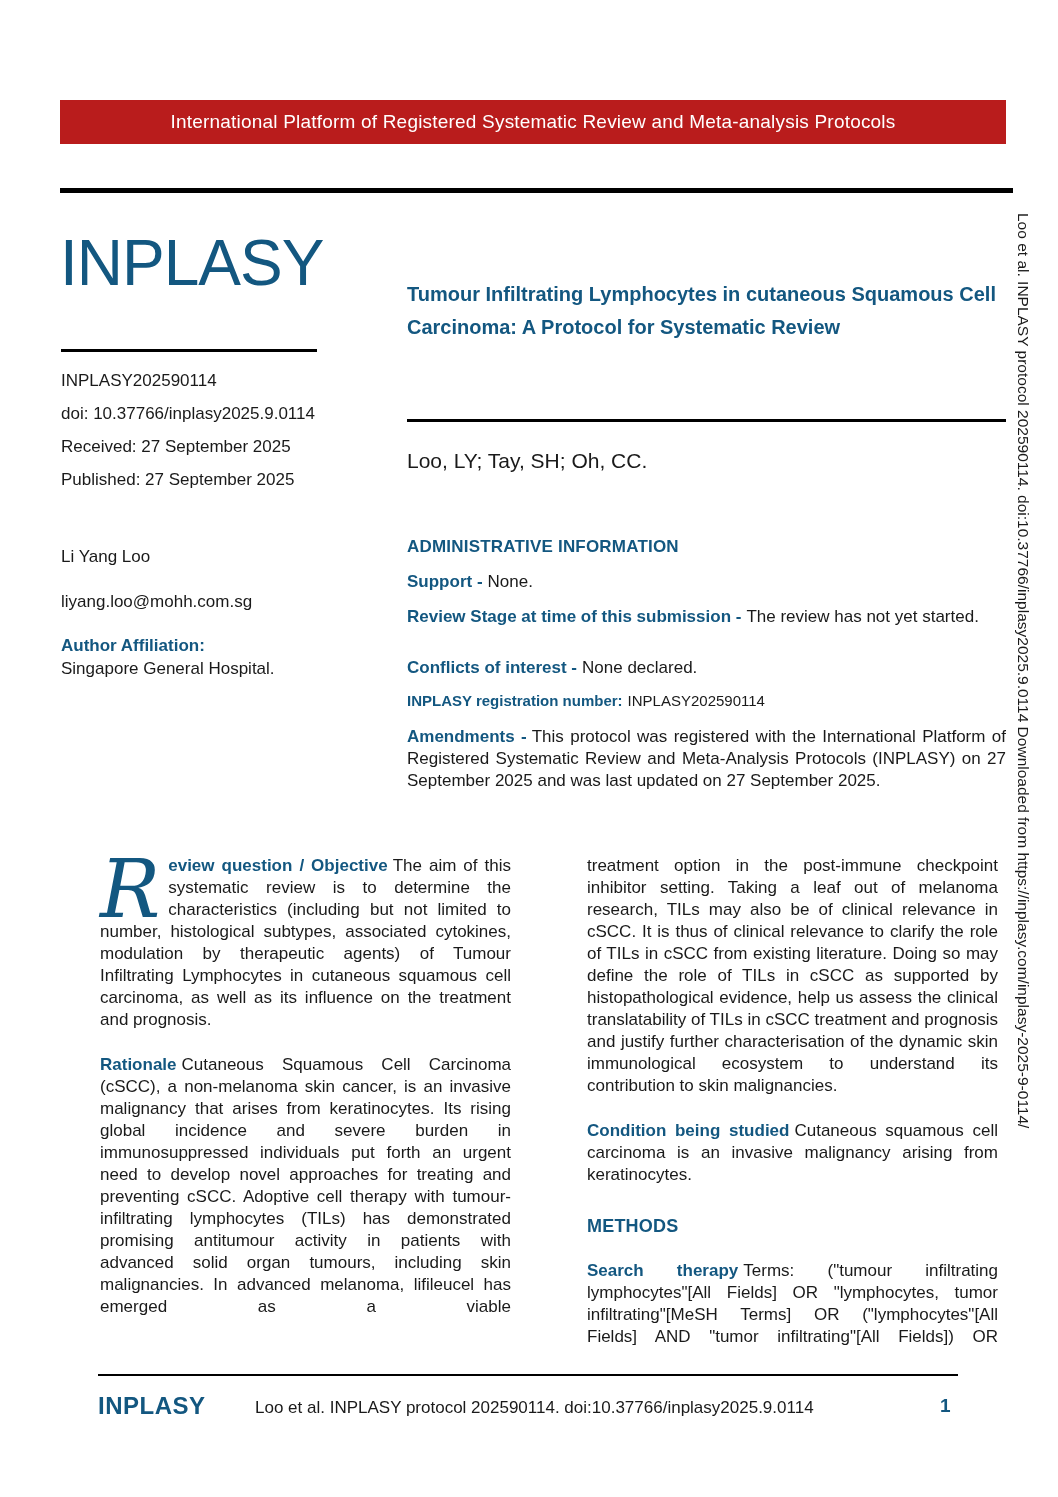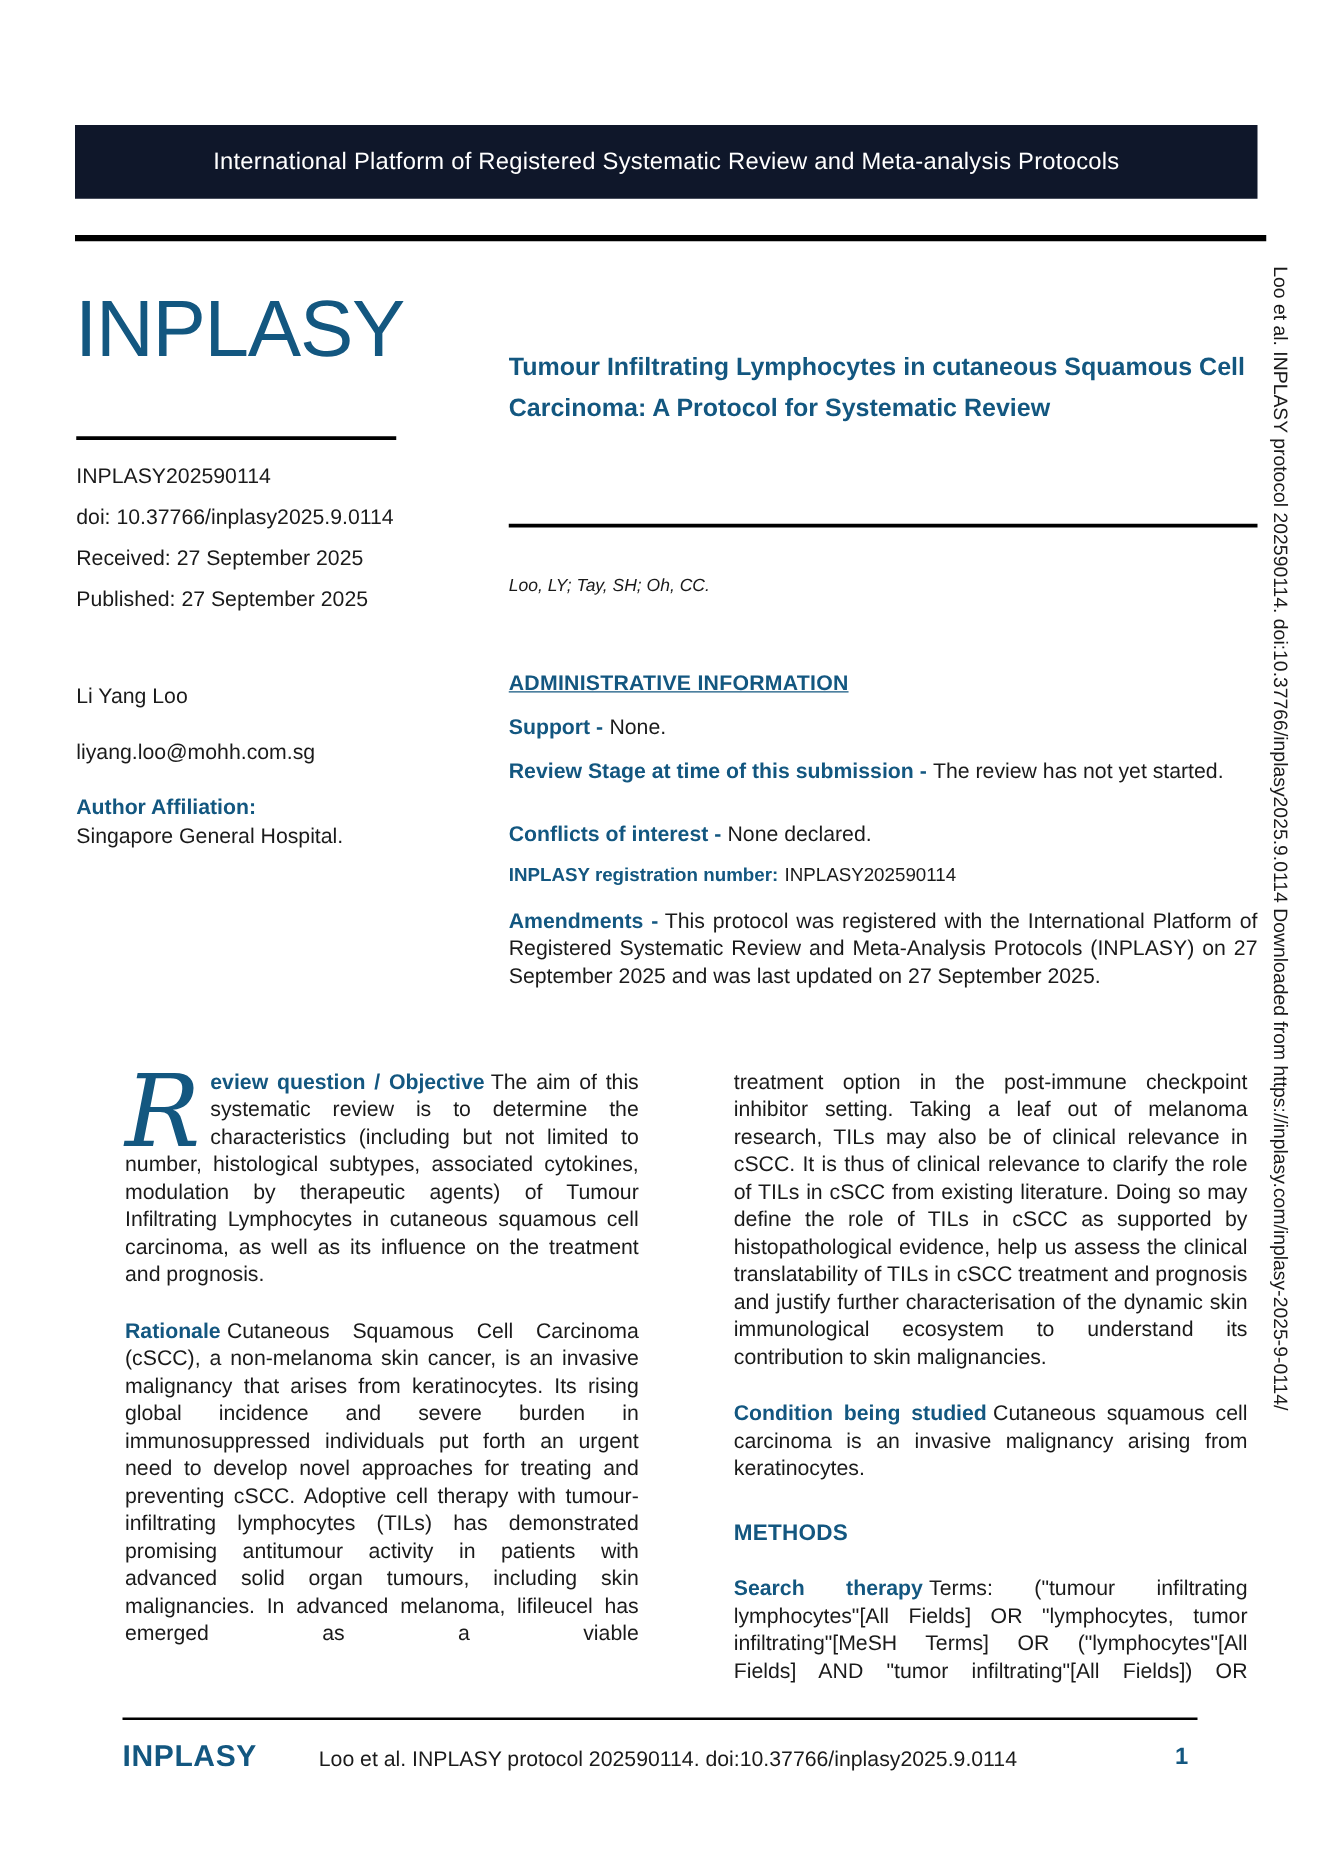--- a/index.html
+++ b/index.html
@@ -1,42 +1,42 @@
 <!DOCTYPE html>
 <html><head>
 <meta charset="utf-8">
 <style>
   html,body{margin:0;padding:0;background:#ffffff;}
   body{
     width:1058px;height:1497px;position:relative;overflow:hidden;
     font-family:"Liberation Sans", sans-serif;color:#1a1a1a;
   }
   .banner{
-    position:absolute;left:60px;top:100px;width:946px;height:59px;
-    background:#0f172a;color:#ffffff;display:flex;align-items:center;justify-content:center;
+    position:absolute;left:60px;top:100px;width:946px;height:44px;
+    background:#b91c1c;color:#ffffff;display:flex;align-items:center;justify-content:center;
     font-size:19px;letter-spacing:.2px;
   }
   .top-rule{position:absolute;left:60px;top:188px;width:953px;height:5px;background:#000;}
   .logo{
     position:absolute;left:60px;top:226px;font-size:64px;letter-spacing:-1px;
     color:#135780;font-weight:400;
   }
   .logo-rule{position:absolute;left:61px;top:349px;width:256px;height:3px;background:#000;}
   .meta{position:absolute;left:61px;top:372px;width:330px;font-size:17px;line-height:17px;}
   .meta div{margin-bottom:16px;}
   .meta .pub{margin-top:6px;}
   .corr{position:absolute;left:61px;top:545px;width:330px;font-size:17px;line-height:23px;}
   .blue-bold{color:#135780;font-weight:bold;}
   .corr .email{margin-top:22px;}
   .corr .affil{margin-top:21px;}
   .rcol{position:absolute;left:407px;width:599px;}
   .title{top:278px;font-size:20px;line-height:33px;font-weight:bold;color:#135780;}
   .title-rule{position:absolute;left:407px;top:419px;width:599px;height:3px;background:#000;}
-  .authors{top:460px;font-size:14px;font-style:italic;}
-  .admin-h{top:537px;font-size:17px;font-weight:bold;color:#135780;letter-spacing:.2px;text-decoration:underline;}
+  .authors{top:449px;font-size:21px;}
+  .admin-h{top:537px;font-size:17px;font-weight:bold;color:#135780;letter-spacing:.2px;}
   .support{top:572px;font-size:17px;}
   .review{top:606px;font-size:17px;line-height:22px;text-align:justify;}
   .conflicts{top:658px;font-size:17px;}
   .registration{top:692px;font-size:15px;}
   .amendments{top:726px;font-size:17px;line-height:22px;text-align:justify;}
   .lead{color:#135780;font-weight:bold;margin-right:5px;}
   .col{position:absolute;top:855px;width:411px;font-size:17px;}
   .col-left{left:100px;}
   .col-right{left:552px;margin-left:35px;}
   .sec-h{font-size:18px;font-weight:bold;color:#135780;letter-spacing:.2px;margin:0 0 28px 0;}

